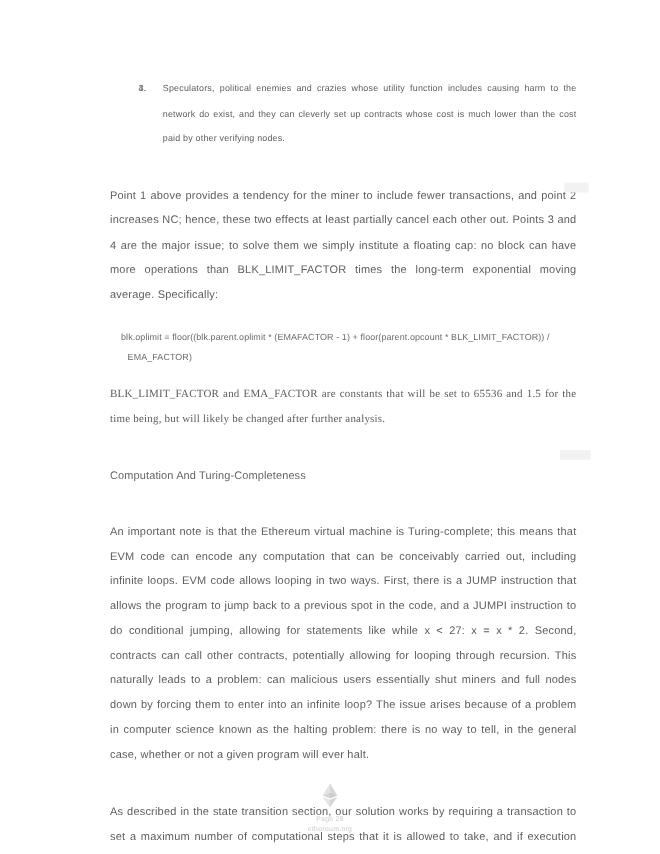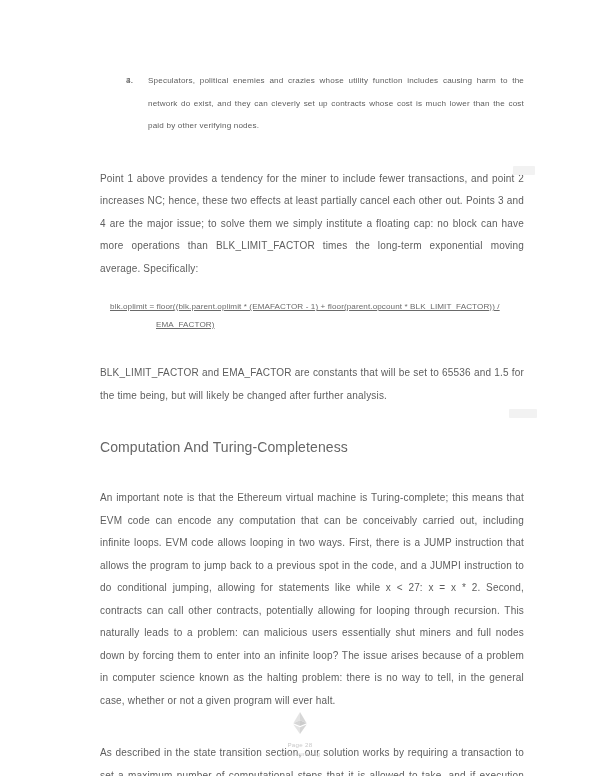--- a/index.html
+++ b/index.html
@@ -59,41 +59,41 @@
   
   .para {
     font-size: 10px;
     line-height: 22.5px;
     text-align: justify;
     color: #5d5d5d;
     letter-spacing: 0.18px;
     margin: 0;
   }
   .para.spaced-top { margin-top: 30px; }
-  .para.tight-top  { margin-top: 28px; }
+  .para.tight-top  { margin-top: 14px; font-family: Liberation Serif, serif; }
 
   
   .code-block {
     margin-top: 18px;
     margin-left: 10px;
     width: 410px;
     font-size: 8.1px;
     line-height: 18px;
     color: #6a6a6a;
     letter-spacing: 0.1px;
     text-align: justify;
   }
-  .code-line { white-space: normal; text-decoration: underline; }
-  .code-line.cont { padding-left: 6px; margin-left: 40px; }
+  .code-line { white-space: normal; }
+  .code-line.cont { padding-left: 6px; }
 
   
   .section-heading {
     margin: 0;
     margin-top: 30px;
-    font-size: 14px;
+    font-size: 10px;
     font-weight: 400;
     line-height: 20px;
     color: #666666;
     letter-spacing: 0.1px;
   }
 
   
   .artifact {
     position: absolute;
     background: #f2f2f2;

